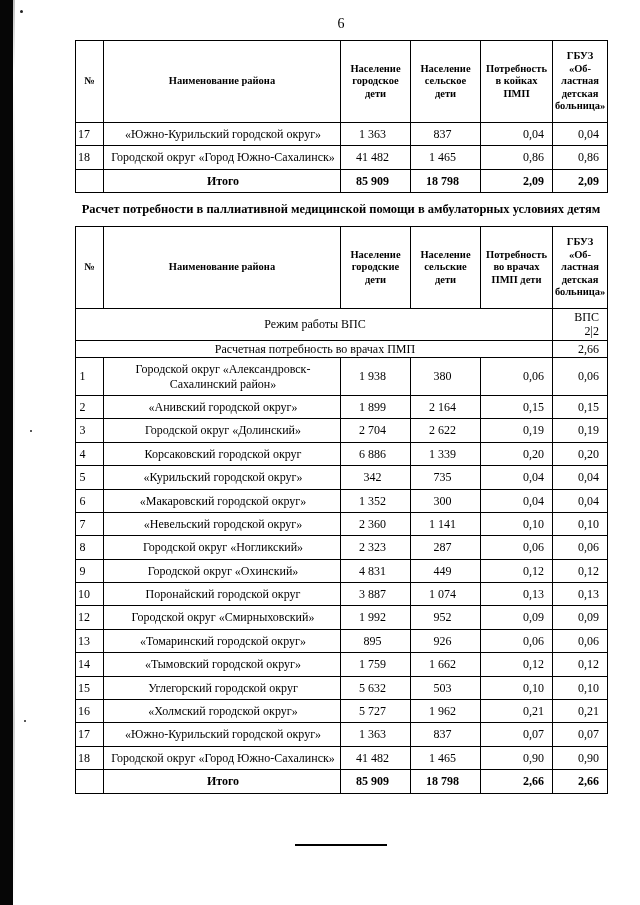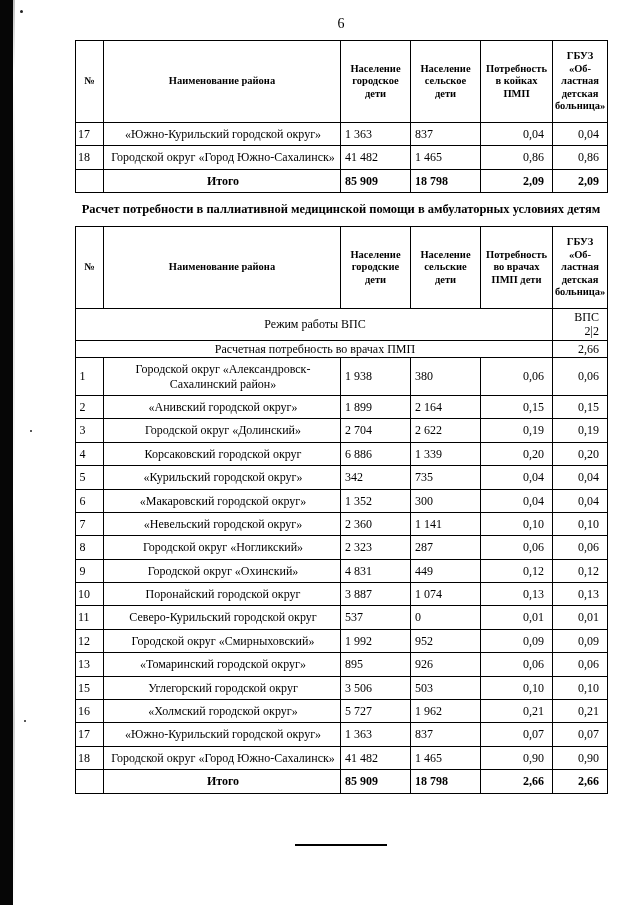--- a/index.html
+++ b/index.html
@@ -12,21 +12,21 @@
     background:linear-gradient(180deg,#444 0%,#fff 8%,#999 30%,#fff 55%,#777 80%,#fff 100%);opacity:.35;}
   .speck{position:absolute;background:#222;border-radius:50%;}
   .page{position:absolute;left:75px;top:16px;width:532px;}
   .page-num{text-align:center;font-size:14px;margin-bottom:8px;}
   table{border-collapse:collapse;width:532px;table-layout:fixed;}
   th,td{border:1px solid #000;vertical-align:middle;}
   th{font-weight:bold;font-size:10.5px;line-height:1.2;text-align:center;padding:9px 2px;}
   td{font-size:12px;line-height:1.2;padding:4px 4px;}
   td.num{text-align:center;padding-left:2px;padding-right:16px;}
   td.name{text-align:center;padding-left:6px;}
-  td.val{text-align:left;padding-right:10px;}
+  td.val{text-align:center;padding-right:10px;}
   td.vsm{text-align:right;padding-right:8px;}
   tr.total td{font-weight:bold;}
   tr.thin td{padding-top:1px;padding-bottom:1px;font-size:12px;}
   .heading{font-weight:bold;text-align:center;font-size:12.5px;line-height:1.35;margin:8px 6px 8px;}
   .footer-rule{width:92px;border-top:2px solid #000;margin:50px auto 0;}
 </style>
 </head>
 <body>
 
 <div class="scan-bar"></div>
@@ -206,52 +206,52 @@
 
         <tr>
           <td class="num">10</td>
           <td class="name">Поронайский городской округ</td>
           <td class="val">3 887</td>
           <td class="val">1 074</td>
           <td class="vsm">0,13</td>
           <td class="vsm">0,13</td>
         </tr>
 
-        <tr>
-          <td class="num">11</td>
-          <td class="name">Северо-Курильский городской округ</td>
-          <td class="val">537</td>
-          <td class="val">0</td>
-          <td class="vsm">0,01</td>
-          <td class="vsm">0,01</td>
-        </tr>
 
         <tr>
           <td class="num">12</td>
           <td class="name">Городской округ «Смирныховский»</td>
           <td class="val">1 992</td>
           <td class="val">952</td>
           <td class="vsm">0,09</td>
           <td class="vsm">0,09</td>
         </tr>
 
         <tr>
           <td class="num">13</td>
           <td class="name">«Томаринский городской округ»</td>
           <td class="val">895</td>
           <td class="val">926</td>
           <td class="vsm">0,06</td>
           <td class="vsm">0,06</td>
         </tr>
 
+        <tr>
+          <td class="num">14</td>
+          <td class="name">«Тымовский городской округ»</td>
+          <td class="val">1 759</td>
+          <td class="val">1 662</td>
+          <td class="vsm">0,12</td>
+          <td class="vsm">0,12</td>
+        </tr>
 
         <tr>
           <td class="num">15</td>
           <td class="name">Углегорский городской округ</td>
-          <td class="val">3 506</td>
+          <td class="val">5 632</td>
           <td class="val">503</td>
           <td class="vsm">0,10</td>
           <td class="vsm">0,10</td>
         </tr>
 
         <tr>
           <td class="num">16</td>
           <td class="name">«Холмский городской округ»</td>
           <td class="val">5 727</td>
           <td class="val">1 962</td>

